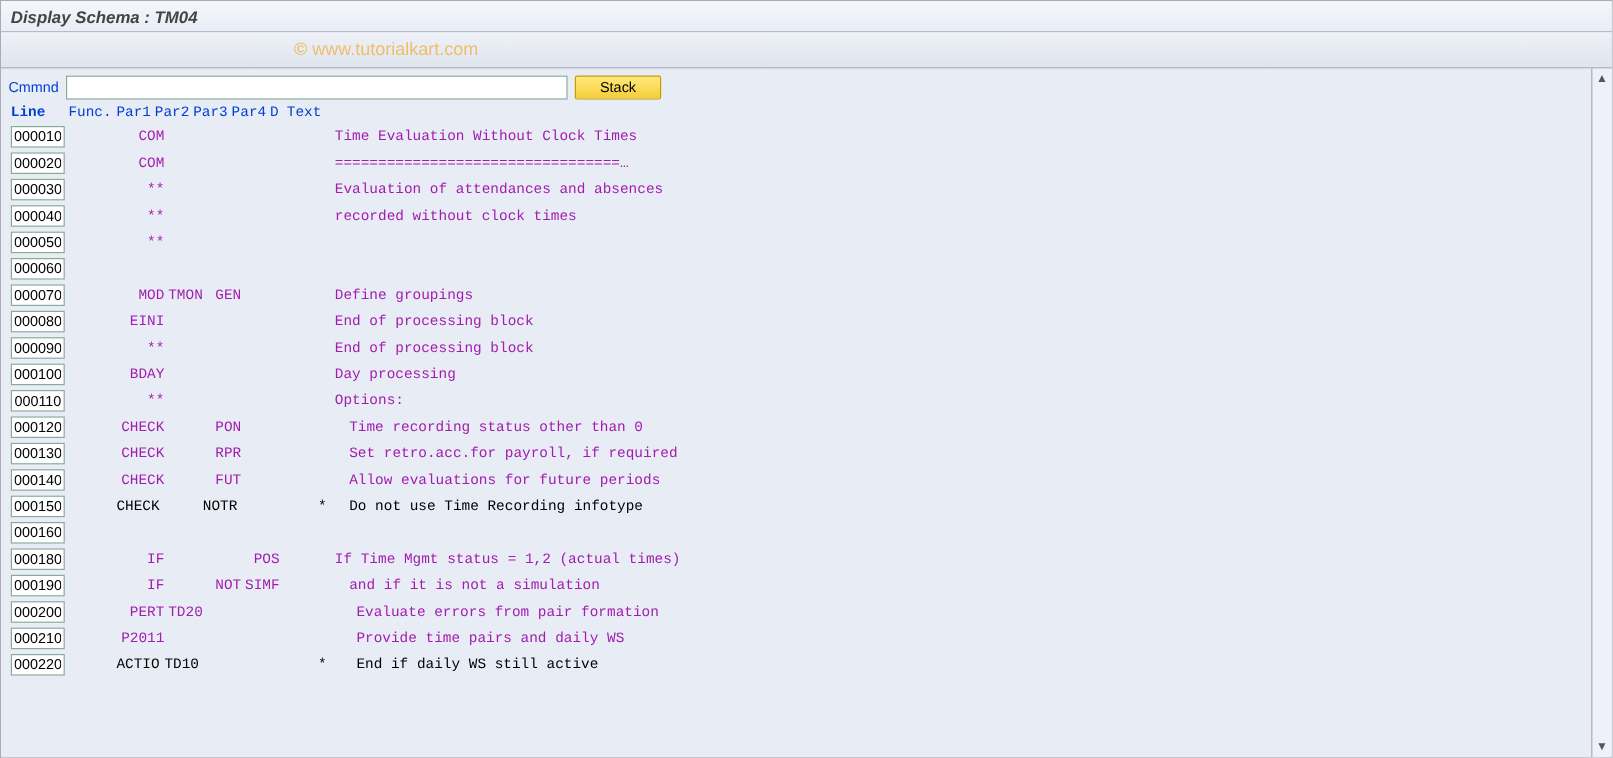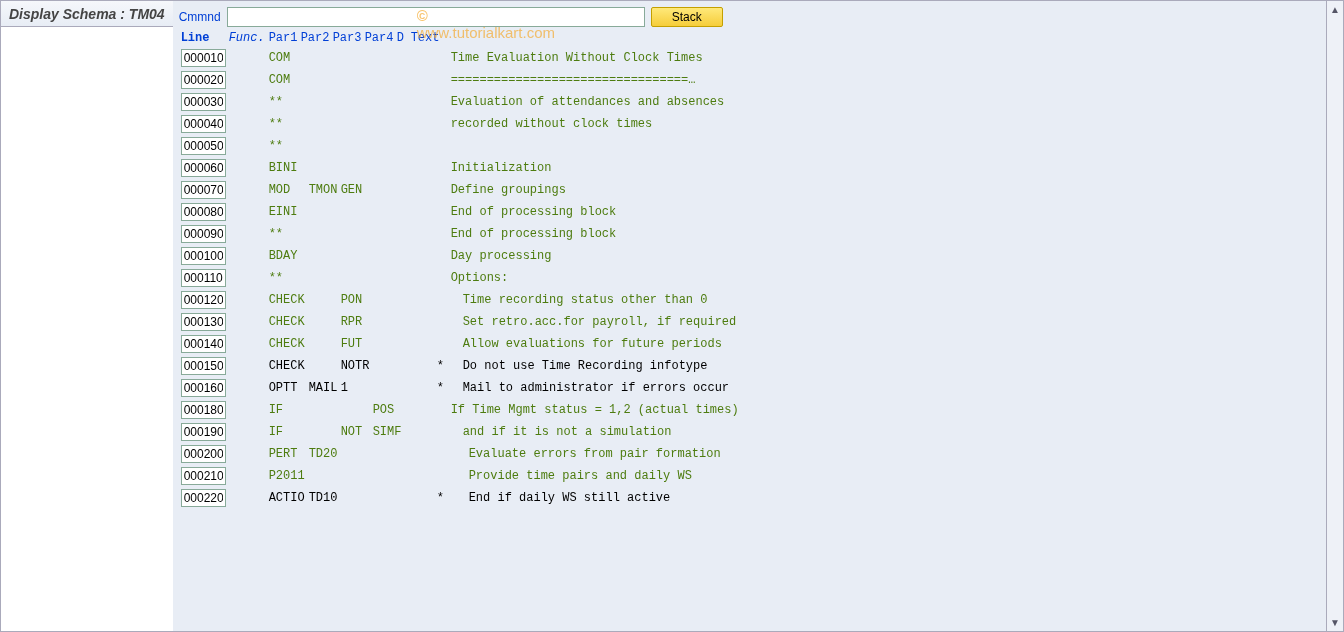--- a/index.html
+++ b/index.html
@@ -1,42 +1,42 @@
 <!DOCTYPE html>
 <html><head>
 <meta charset="utf-8">
 <style>
   * { box-sizing: border-box; margin: 0; padding: 0; }
   html, body { width: 1344px; height: 632px; overflow: hidden; font-family: Arial, sans-serif; font-size: 12px; background: #fff; }
-  .window { width: 1344px; height: 632px; display: flex; flex-direction: row; border: 1px solid #aab; }
+  .window { width: 1344px; height: 632px; display: flex; flex-direction: column; border: 1px solid #aab; }
   .titlebar { height: 26px; border-bottom: 1px solid #aab; background: linear-gradient(#f5f7fb,#e8edf5); display:flex; align-items:center; padding:0 8px; font-weight: bold; font-style: italic; font-size: 14px; color: #444; }
   .toolbar { height: 30px; border-bottom: 1px solid #aab; background: linear-gradient(#eef1f7,#dfe5ee); position: relative; }
   .watermark { position:absolute; left: 244px; top: 6px; color: #f5a623; opacity: 0.65; font-size: 15px; }
   .watermark .c { font-weight: bold; }
   .body { flex: 1; display: flex; background: #e8edf5; }
   .content { flex: 1; padding: 6px 6px 6px 6px; overflow: hidden; }
   .vscroll { width: 17px; background: #eef1f7; border-left:1px solid #aab; display:flex; flex-direction:column; }
   .vscroll .arrow { height: 17px; display:flex; align-items:center; justify-content:center; color:#556; font-size:10px; cursor:pointer; }
   .vscroll .track { flex:1; }
   .cmd-row { display:flex; align-items:center; gap:6px; margin-bottom:4px; }
   .lbl { color:#003fd6; font-size:12px; }
   .cmd-input { width: 418px; height: 20px; border:1px solid #8a9; background:#fff; padding:1px 4px; }
   .stack-btn { height:20px; padding:0 20px; border:1px solid #c4a000; background: linear-gradient(#ffe97a,#f6cd3a); cursor:pointer; font-size:12px; border-radius:2px; }
   .hdr-row { display:flex; color:#003fd6; font-size:12px; margin:2px 0 2px 2px; }
   .hdr-row span { display:inline-block; }
   .col-line  { width: 48px; font-weight: bold; }
-  .col-func  { width: 40px; font-style: italic; }
+  .col-func  { width: 40px; }
   .col-par   { width: 32px; }
   .col-d     { width: 14px; }
   .col-text  { flex:1; }
   .rows { }
   .row { display:flex; align-items:center; height:22px;gap:40px; }
   .line-field { width:45px; height:18px; border:1px solid #8a9; background:#fff; font-family: inherit; font-size:12px; padding:0 2px; margin-left:2px; margin-right:3px; }
   .mono { font-family: "Courier New", monospace; font-size:12px; white-space:pre; }
-  .blue { color:#4d7c0f; }
+  .blue { color:#a21caf;text-align:right; }
   .black { color:#000; }
   .func  { display:inline-block; width:40px; }
   .par   { display:inline-block; width:32px; }
   .d     { display:inline-block; width:14px; text-align:left; }
   .txt   { display:inline-block; }
   .indent1 { padding-left: 12px; }
   .indent2 { padding-left: 18px; }
 </style>
 </head>
 <body>
@@ -84,21 +84,20 @@
           <div class="row">
             <input class="line-field" value="000040" style="">
             <span class="mono blue"><span class="func">**</span><span class="par"></span><span class="par"></span><span class="par"></span><span class="par"></span><span class="d"></span><span class="txt">recorded without clock times</span></span>
           </div>
           <div class="row">
             <input class="line-field" value="000050" style="">
             <span class="mono blue"><span class="func">**</span><span class="par"></span><span class="par"></span><span class="par"></span><span class="par"></span><span class="d"></span><span class="txt"></span></span>
           </div>
           <div class="row">
             <input class="line-field" value="000060" style="">
-            <span class="mono blue"><span class="func">BINI</span><span class="par"></span><span class="par"></span><span class="par"></span><span class="par"></span><span class="d"></span><span class="txt">Initialization</span></span>
           </div>
           <div class="row">
             <input class="line-field" value="000070" style="">
             <span class="mono blue"><span class="func">MOD</span><span class="par">TMON</span><span class="par">GEN</span><span class="par"></span><span class="par"></span><span class="d"></span><span class="txt">Define groupings</span></span>
           </div>
           <div class="row">
             <input class="line-field" value="000080" style="">
             <span class="mono blue"><span class="func">EINI</span><span class="par"></span><span class="par"></span><span class="par"></span><span class="par"></span><span class="d"></span><span class="txt">End of processing block</span></span>
           </div>
           <div class="row">
@@ -124,21 +123,20 @@
           <div class="row">
             <input class="line-field" value="000140" style="">
             <span class="mono blue"><span class="func">CHECK</span><span class="par"></span><span class="par">FUT</span><span class="par"></span><span class="par"></span><span class="d"></span><span class="txt indent1">Allow evaluations for future periods</span></span>
           </div>
           <div class="row">
             <input class="line-field" value="000150" style="">
             <span class="mono black"><span class="func">CHECK</span><span class="par"></span><span class="par">NOTR</span><span class="par"></span><span class="par"></span><span class="d">*</span><span class="txt indent1">Do not use Time Recording infotype</span></span>
           </div>
           <div class="row">
             <input class="line-field" value="000160" style="">
-            <span class="mono black"><span class="func">OPTT</span><span class="par">MAIL</span><span class="par">1</span><span class="par"></span><span class="par"></span><span class="d">*</span><span class="txt indent1">Mail to administrator if errors occur</span></span>
           </div>
           <div class="row">
             <input class="line-field" value="000180" style="">
             <span class="mono blue"><span class="func">IF</span><span class="par"></span><span class="par"></span><span class="par">POS</span><span class="par"></span><span class="d"></span><span class="txt">If Time Mgmt status = 1,2 (actual times)</span></span>
           </div>
           <div class="row">
             <input class="line-field" value="000190" style="">
             <span class="mono blue"><span class="func">IF</span><span class="par"></span><span class="par">NOT</span><span class="par">SIMF</span><span class="par"></span><span class="d"></span><span class="txt indent1">and if it is not a simulation</span></span>
           </div>
           <div class="row">

